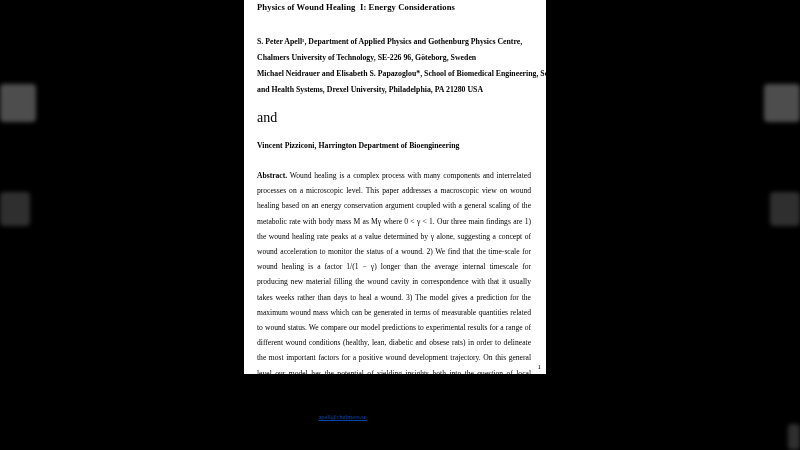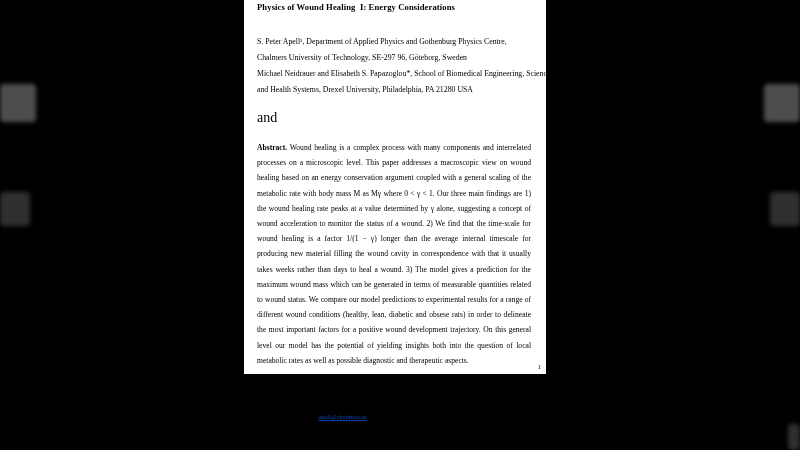--- a/index.html
+++ b/index.html
@@ -28,21 +28,21 @@
     padding:1px 11px 0 13px;
     color:#000;
   }
   .title {
     font-weight:bold;
     font-size:8.6px;
     line-height:12px;
     white-space:pre-wrap;
     letter-spacing:0.1px;
   }
-  .author-block { font-size:7.8px; }
+  .author-block { font-size:7.8px;font-weight:bold; }
   .author-block .line { line-height:16px; white-space:nowrap; }
   .block-1 { margin-top:21px; }
   .block-2 { }
   .block-and { margin-top:12px; font-size:14px; line-height:16px; }
   .block-3 { margin-top:12px; }
   .abstract {
     margin:14px 4px 0 0;
     font-size:7.6px;
     line-height:15.2px;
     text-align:justify;
@@ -79,31 +79,32 @@
 <div class="artifact" style="left:764px; top:84px; width:36px; height:38px;"></div>
 <div class="artifact dim" style="left:770px; top:192px; width:30px; height:34px;"></div>
 <div class="artifact dim" style="left:788px; top:424px; width:12px; height:26px;"></div>
 
 <div class="page">
 
   <div class="title">Physics of Wound Healing  I: Energy Considerations</div>
 
   <div class="author-block block-1">
     <div class="line">S. Peter Apell¹, Department of Applied Physics and Gothenburg Physics Centre,</div>
-    <div class="line">Chalmers University of Technology, SE-297 96, Göteborg, Sweden</div>
+    <div class="line">Chalmers University of Technology, SE-226 96, Göteborg, Sweden</div>
   </div>
 
   <div class="author-block block-2">
     <div class="line">Michael Neidrauer and Elisabeth S. Papazoglou*, School of Biomedical Engineering, Science</div>
     <div class="line">and Health Systems, Drexel University, Philadelphia, PA 21280 USA</div>
   </div>
 
   <div class="block-and">and</div>
 
   <div class="author-block block-3">
+    <div class="line">Vincent Pizziconi, Harrington Department of Bioengineering</div>
   </div>
 
   <p class="abstract"><b>Abstract.</b><span> Wound healing is a complex process with many components and interrelated processes on a microscopic level. This paper addresses a macroscopic view on wound healing based on an energy conservation argument coupled with a general scaling of the metabolic rate with body mass M as Mγ where 0 &lt; γ &lt; 1. Our three main findings are 1) the wound healing rate peaks at a value determined by γ alone, suggesting a concept of wound acceleration to monitor the status of a wound. 2) We find that the time-scale for wound healing is a factor 1/(1 − γ) longer than the average internal timescale for producing new material filling the wound cavity in correspondence with that it usually takes weeks rather than days to heal a wound. 3) The model gives a prediction for the maximum wound mass which can be generated in terms of measurable quantities related to wound status. We compare our model predictions to experimental results for a range of different wound conditions (healthy, lean, diabetic and obsese rats) in order to delineate the most important factors for a positive wound development trajectory. On this general level our model has the potential of yielding insights both into the question of local metabolic rates as well as possible diagnostic and therapeutic aspects.</span></p>
 
   <div class="footnote-rule"></div>
 
   <div class="footnote"><span>¹</span><span> corresponding author: </span><a class="email">apell@chalmers.se</a></div>
 
   <div class="page-number">1</div>
 

